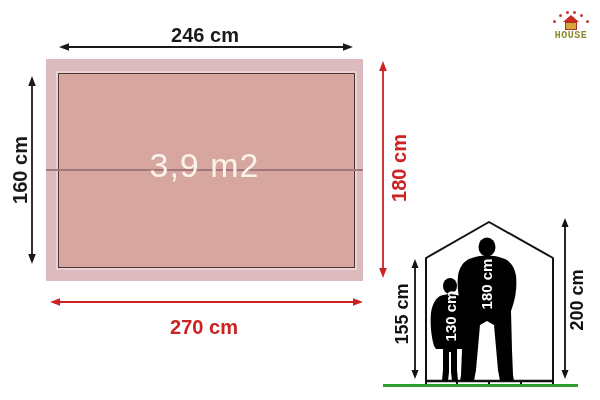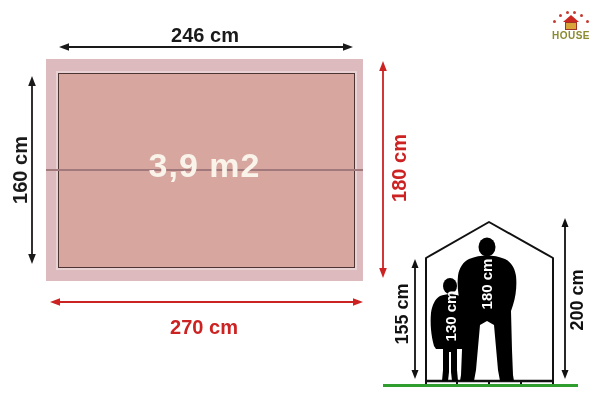--- a/index.html
+++ b/index.html
@@ -16,39 +16,39 @@
     position:absolute;left:58px;top:73px;width:295px;height:193px;
     background:#d6a69f;border:1.5px solid #4f3434;
     box-shadow:0 0 0 2px rgba(255,255,255,0.35);
   }
   .plan-center-line{
     position:absolute;left:46px;top:169px;width:317px;height:2px;
     background:#a1797c;z-index:1;
   }
   .area-label{
     position:absolute;left:46px;top:146px;width:317px;text-align:center;
-    font-size:34px;font-weight:bold;color:#faf3ea;z-index:2;letter-spacing:1px;
+    font-size:34px;font-weight:normal;color:#faf3ea;z-index:2;letter-spacing:1px;
   }
   
   #overlay{position:absolute;left:0;top:0;z-index:3;}
   .dim-label{font-weight:bold;font-size:20px;}
   .dim-black{fill:#1a1a1a;}
   .dim-red{fill:#cc2222;}
   .house-label{font-weight:bold;font-size:18px;fill:#111111;}
   .figure-label{font-weight:bold;font-size:15px;fill:#ffffff;}
   
   .logo{position:absolute;left:549px;top:10px;width:44px;height:34px;z-index:4;}
   .arc-dot{position:absolute;width:3px;height:3px;border-radius:50%;background:#c43b33;}
   .logo-house{position:absolute;left:14px;top:5px;width:16px;height:14px;}
   .logo-roof{width:0;height:0;margin:0 auto;
     border-left:8px solid transparent;border-right:8px solid transparent;
     border-bottom:7px solid #cc2822;}
   .logo-body{width:10px;height:6px;margin:0 auto;background:#d9a43a;border:1px solid #a33326;}
   .logo-text{position:absolute;left:0;top:20px;width:44px;text-align:center;
-    font-family:Liberation Sans, sans-serif;font-size:10px;font-weight:bold;
+    font-family:Liberation Mono, monospace;font-size:10px;font-weight:bold;
     color:#8a8a2f;letter-spacing:0.5px;}
 </style>
 </head>
 <body>
 
 <div id="canvas">
 
   <div class="plan-outer"></div>
   <div class="plan-inner"></div>
   <div class="plan-center-line"></div>

